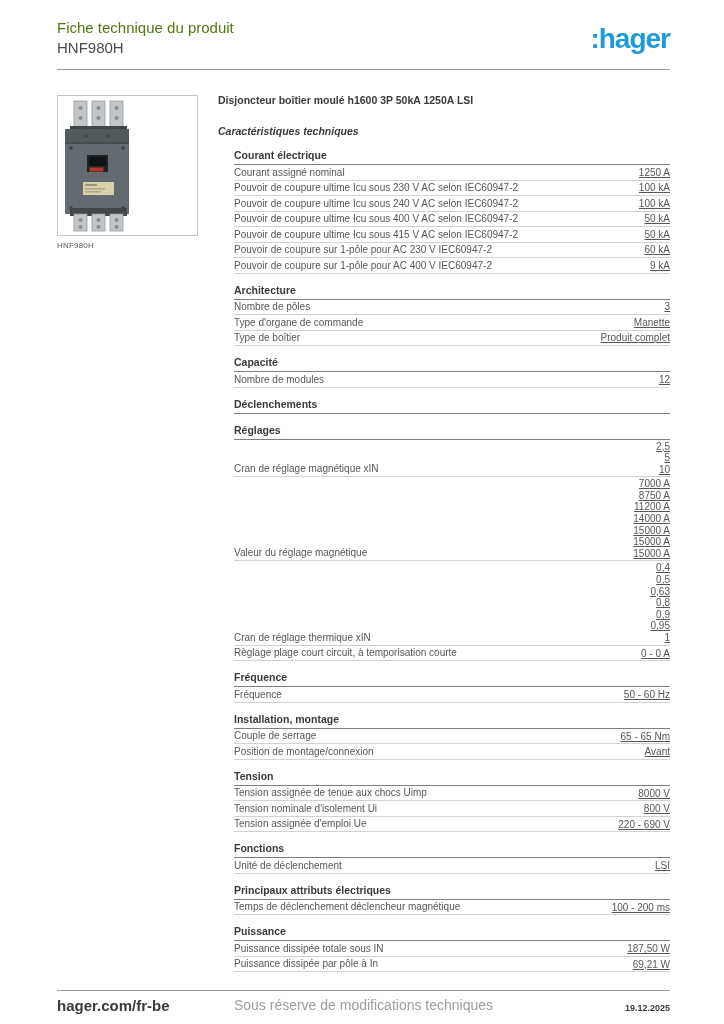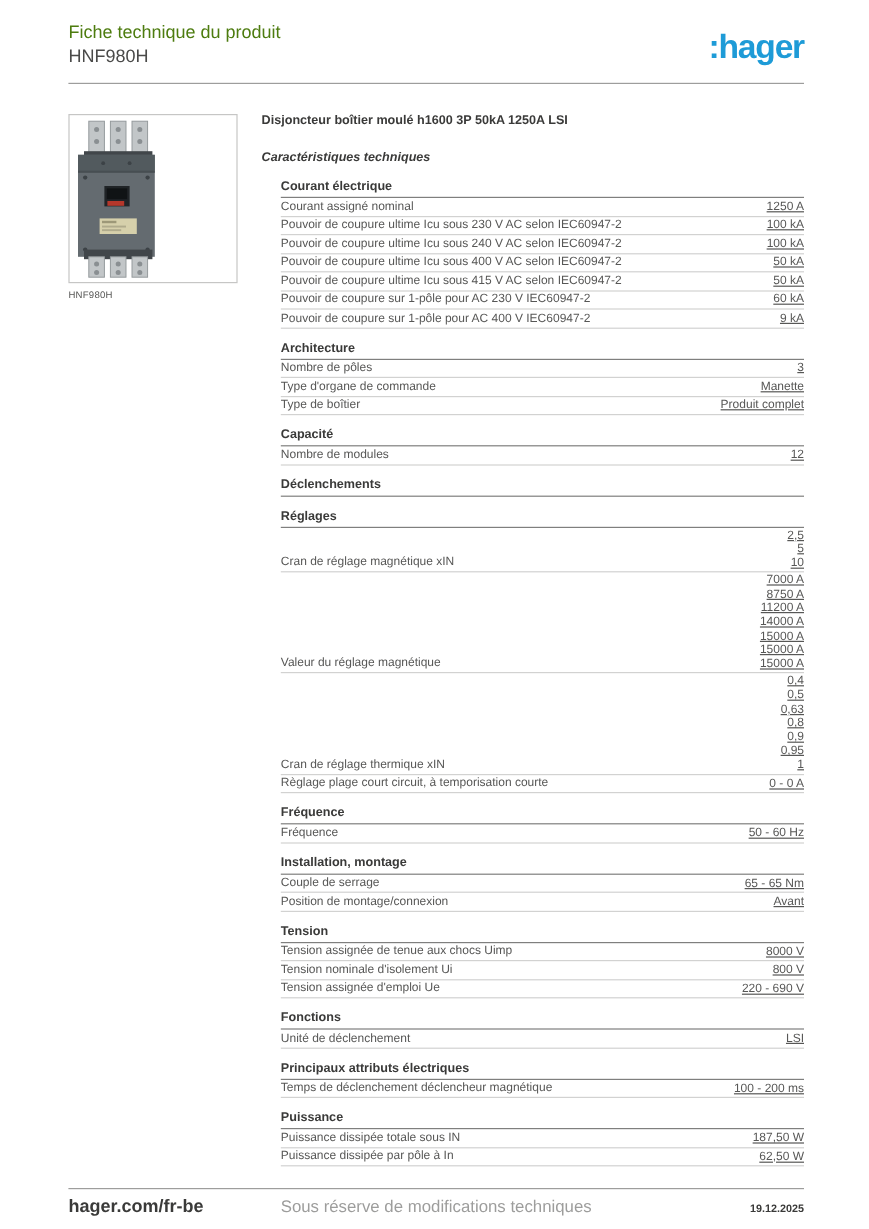--- a/index.html
+++ b/index.html
@@ -305,21 +305,21 @@
           <h3 class="section-title">Puissance</h3>
           <div class="spec-row">
             <div class="row-label">Puissance dissipée totale sous IN</div>
             <div class="row-values">
               <div class="row-value">187,50 W</div>
             </div>
           </div>
           <div class="spec-row">
             <div class="row-label">Puissance dissipée par pôle à In</div>
             <div class="row-values">
-              <div class="row-value">62,50 W</div>
+              <div class="row-value">69,21 W</div>
             </div>
           </div>
         </section>
       </div>
   </div>
 
   <div class="footer-rule"></div>
   <div class="footer">
     <span class="footer-center">Sous réserve de modifications techniques</span>
     <span class="footer-left">hager.com/fr-be</span>

